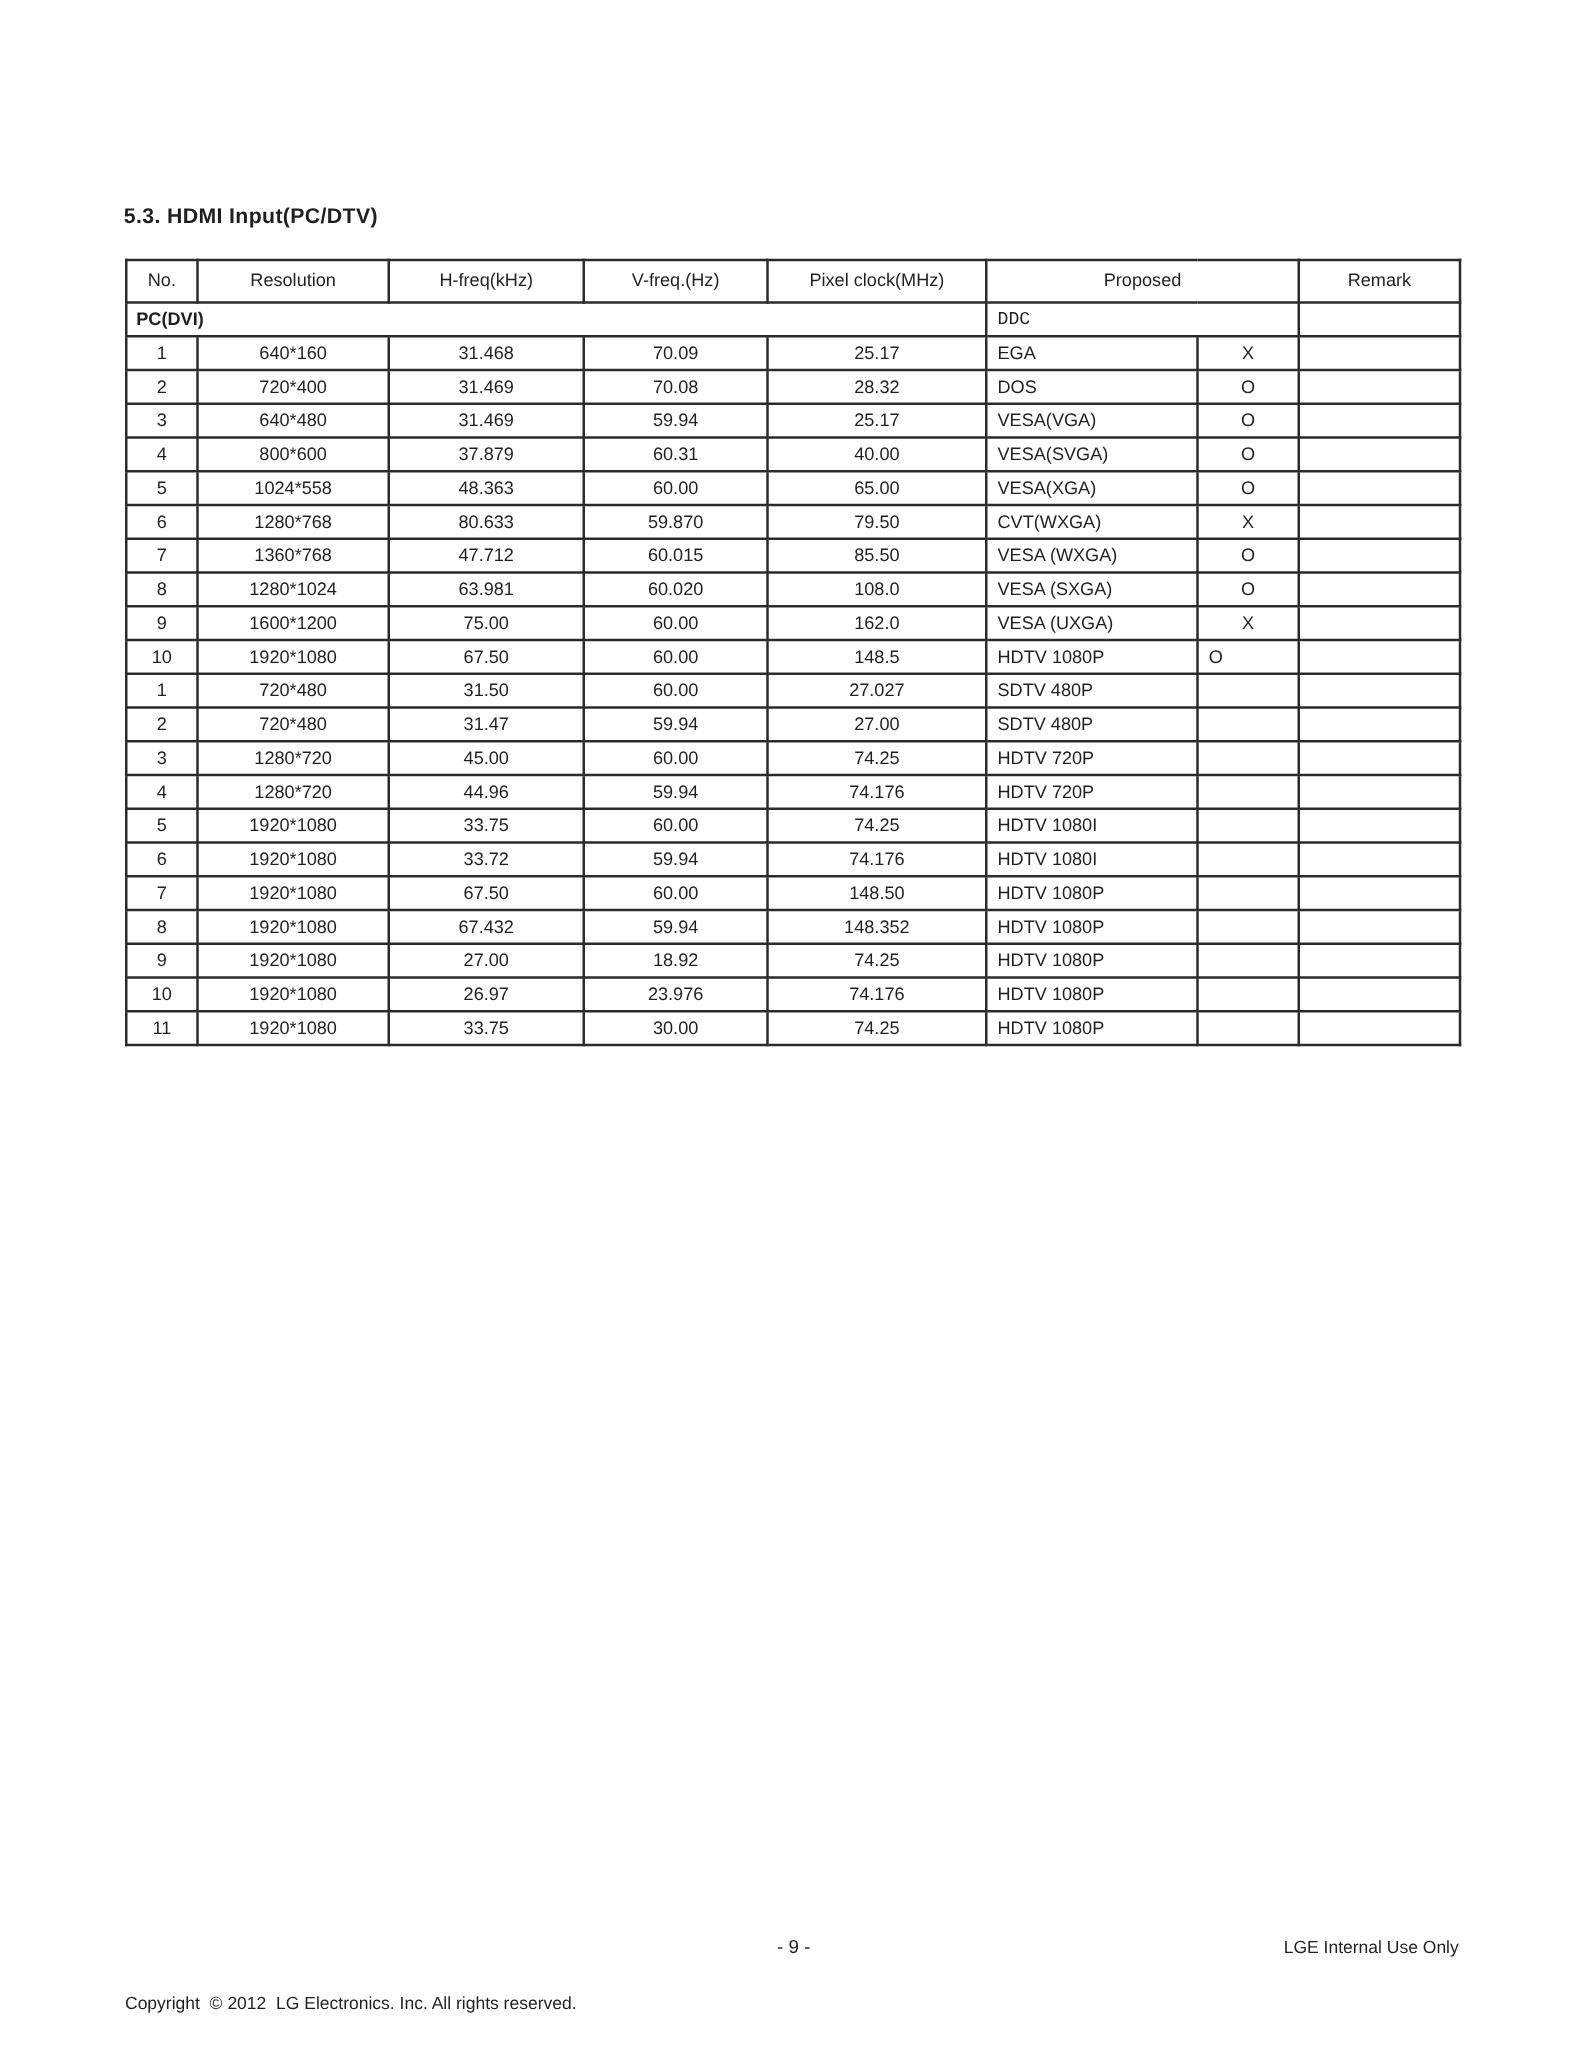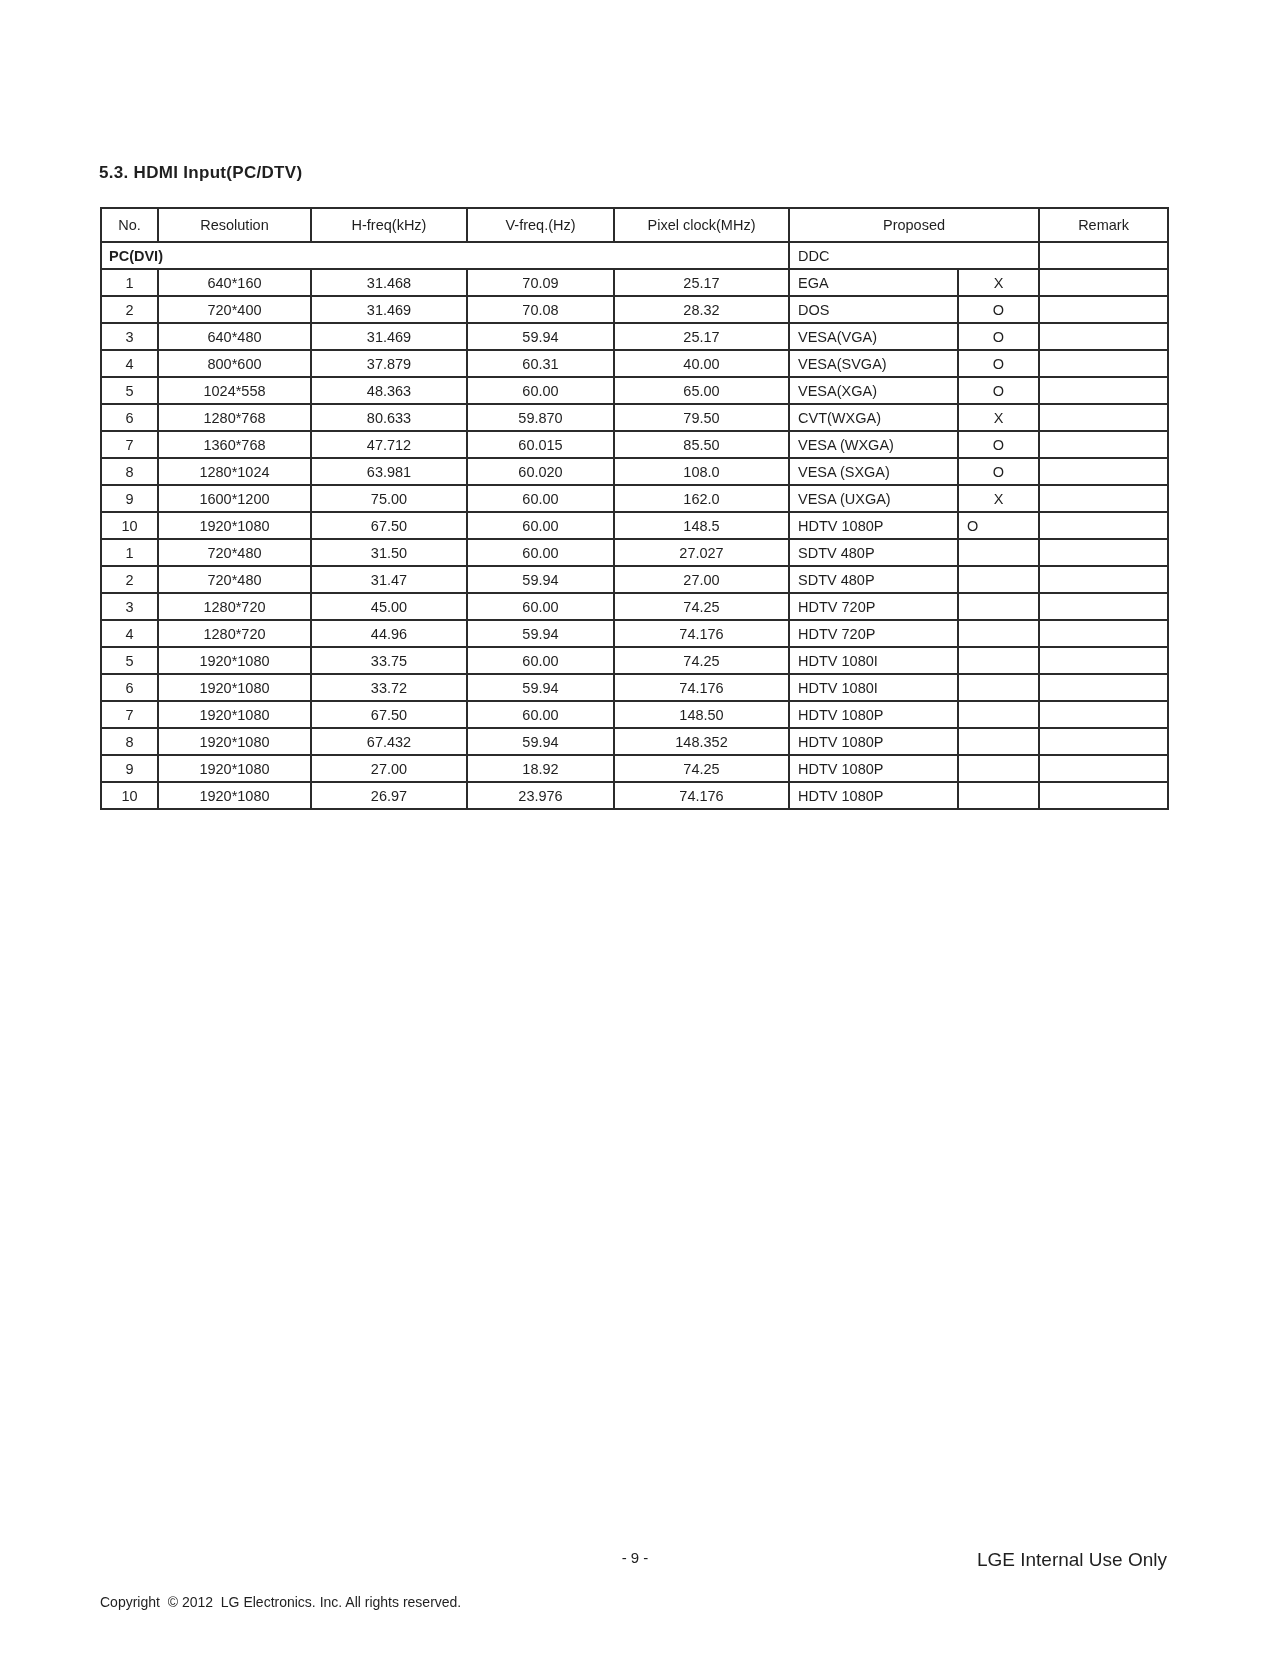--- a/index.html
+++ b/index.html
@@ -26,32 +26,32 @@
     height:27px;padding:0 2px;
     text-align:center;vertical-align:middle;
     overflow:hidden;white-space:nowrap;
   }
   table.timing thead th{height:34px;}
   table.timing td.left-cell{text-align:left;padding-left:8px;}
   table.timing td.section-label{
     text-align:left;padding-left:7px;font-weight:bold;
   }
   table.timing td.section-note{
-    text-align:left;padding-left:8px;
+    text-align:left;padding-left:8px;font-family:Liberation Mono, monospace;
   }
   .footer-left{
     position:absolute;left:100px;top:1547px;
     font-size:14px;line-height:22px;white-space:pre;
   }
   .footer-center{
     position:absolute;left:0;top:1549px;width:1270px;
     text-align:center;font-size:15px;
   }
   .footer-right{
-    position:absolute;right:103px;top:1549px;font-size:19px;
+    position:absolute;right:103px;top:1549px;font-size:14px;
   }
 </style>
 </head>
 <body>
 
 <div class="page-title">5.3. HDMI Input(PC/DTV)</div>
 
 <table class="timing">
   <colgroup>
     <col style="width:57px">
@@ -273,20 +273,30 @@
       <tr>
         <td>10</td>
         <td>1920*1080</td>
         <td>26.97</td>
         <td>23.976</td>
         <td>74.176</td>
         <td class="left-cell">HDTV 1080P</td>
         <td></td>
         <td></td>
       </tr>
+      <tr>
+        <td>11</td>
+        <td>1920*1080</td>
+        <td>33.75</td>
+        <td>30.00</td>
+        <td>74.25</td>
+        <td class="left-cell">HDTV 1080P</td>
+        <td></td>
+        <td></td>
+      </tr>
     </tbody>
 </table>
 
 <div class="footer-left">
   <div>Copyright  © 2012  LG Electronics. Inc. All rights reserved.</div>
   
 </div>
 <div class="footer-center">- 9 -</div>
 <div class="footer-right">LGE Internal Use Only</div>
 

